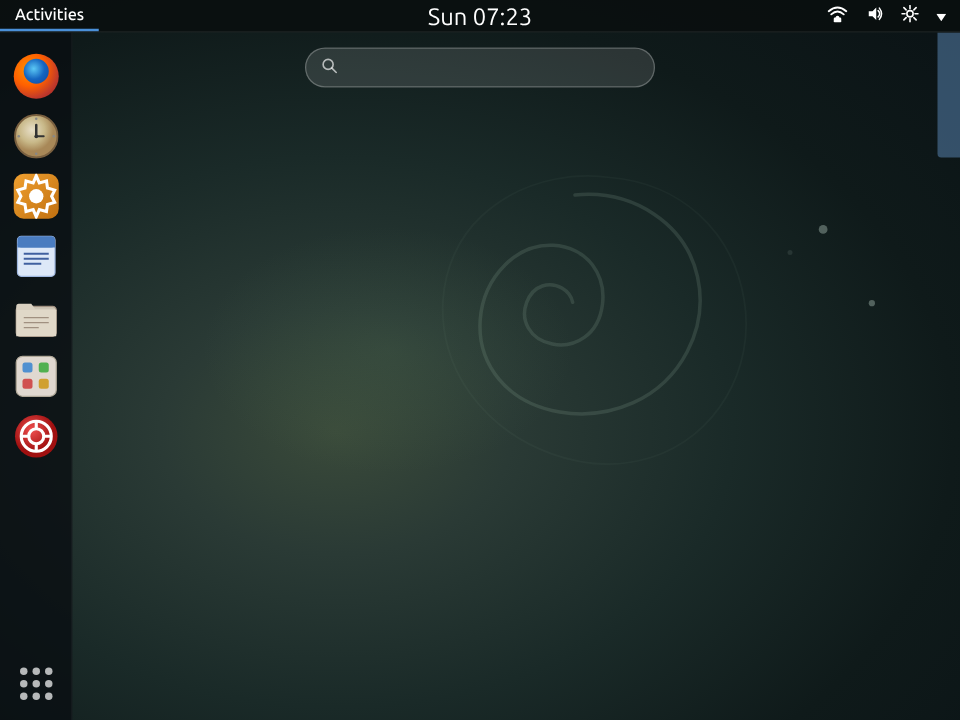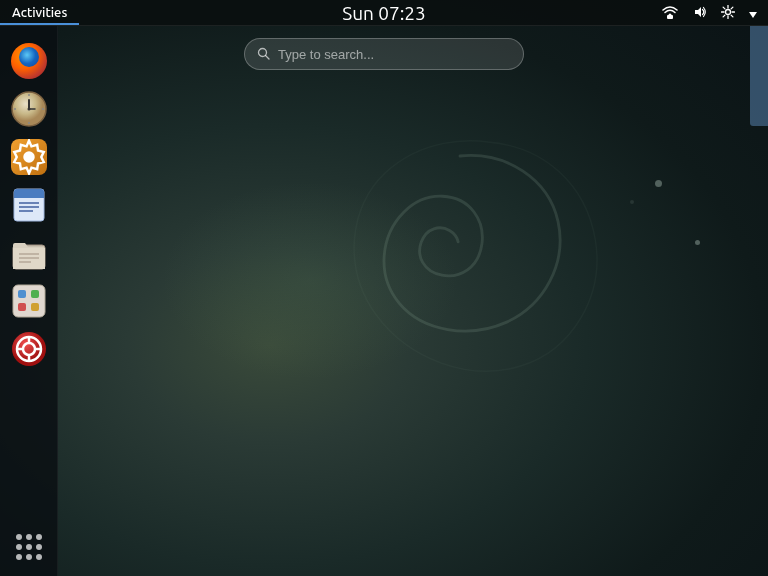--- a/index.html
+++ b/index.html
@@ -308,21 +308,20 @@
 </div>
 
 <div class="search-bar-container">
   <div class="search-bar">
     <span class="search-icon-inner">
       <svg width="13" height="13" viewBox="0 0 13 13">
         <circle cx="5.5" cy="5.5" r="4" stroke="rgba(255,255,255,0.65)" stroke-width="1.3" fill="none"></circle>
         <line x1="8.5" y1="8.5" x2="12" y2="12" stroke="rgba(255,255,255,0.65)" stroke-width="1.3" stroke-linecap="round"></line>
       </svg>
     </span>
-    <input type="text" class="search-input" placeholder="Type to search..." style="">
   </div>
 </div>
 
 <div class="dock">
 
   <div class="dock-item">
     <div class="firefox-icon"></div>
   </div>
 
   <div class="dock-item">

